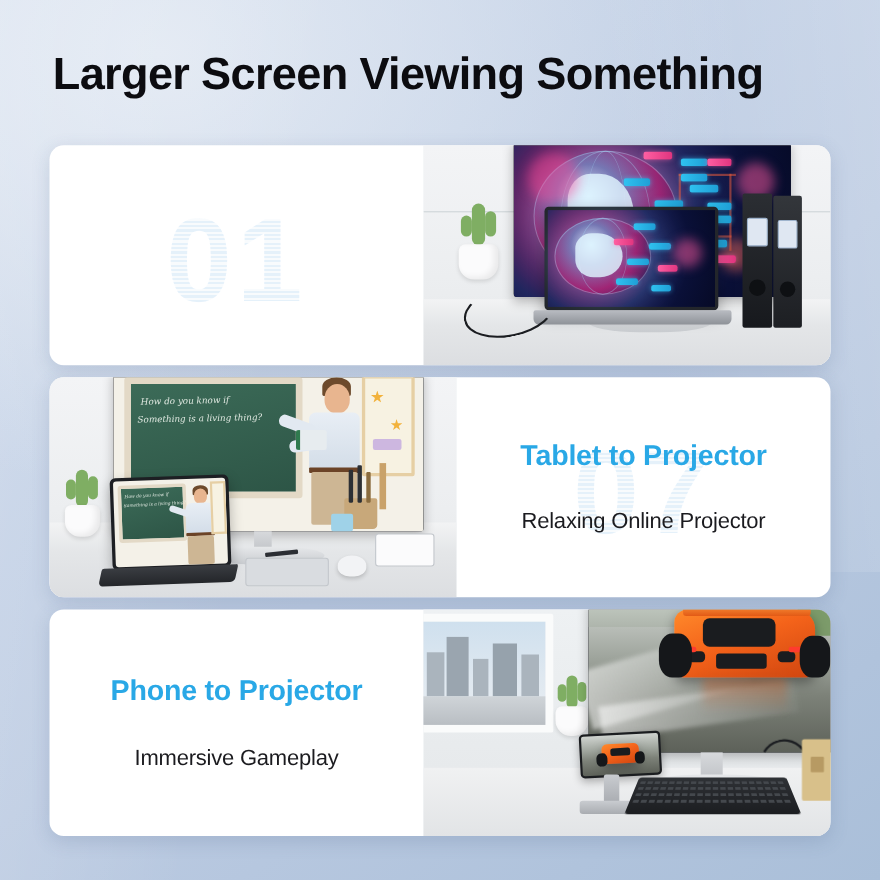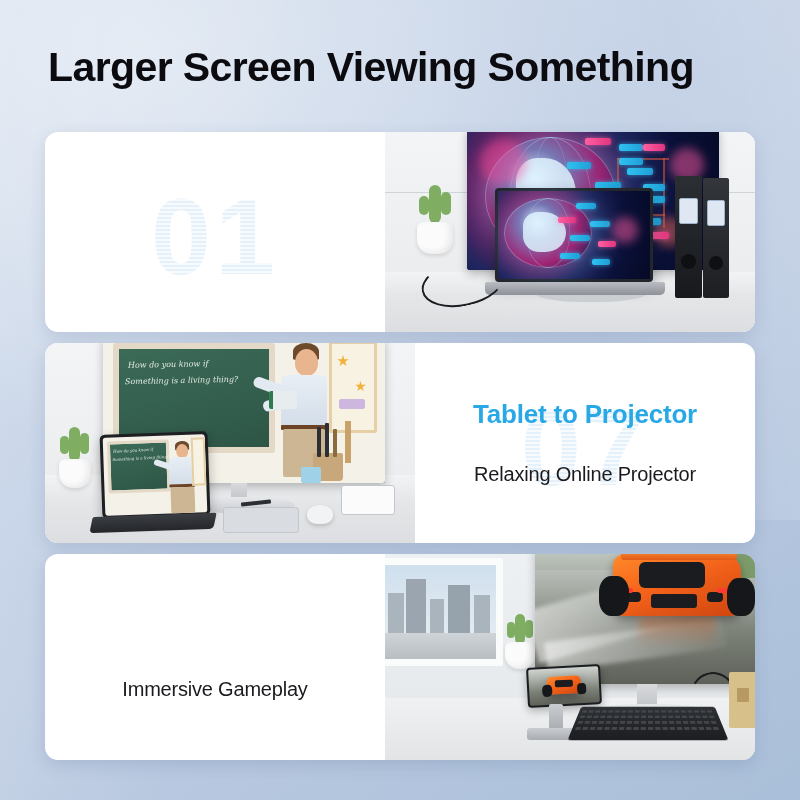--- a/index.html
+++ b/index.html
@@ -273,20 +273,21 @@
     <div class="pen" style="left:280px; top:80px; width:4px; height:34px;"></div>
     <div class="pen" style="left:288px; top:86px; width:4px; height:28px; background:#8a6c3f;"></div>
     <div style="position:absolute; left:300px; top:78px; width:6px; height:42px; background:#c9a26a;"></div>
     <div style="position:absolute; left:256px; top:124px; width:20px; height:16px; background:#9fd2e8; border-radius:2px;"></div>
     <div class="desk-pad" style="left:296px; top:142px; width:54px; height:30px; background:#fbfbfc;"></div>
   </div>
 </div>
 
 <div class="card r3">
   <div class="text-pane">
+    <div class="headline">Phone to Projector</div>
     <div class="subline">Immersive Gameplay</div>
   </div>
   <div class="photo-pane">
     <div class="wall" style="background:linear-gradient(180deg,#eef1f3 0%,#e7eaec 70%,#e0e3e6 100%)"></div>
 
     <div class="window-frame" style="left:-10px; top:4px; width:128px; height:108px;">
       <div class="sky"></div>
       <div class="bldg" style="left:6px; bottom:26px; width:16px; height:40px;"></div>
       <div class="bldg" style="left:24px; bottom:26px; width:20px; height:54px; background:#9aa5af;"></div>
       <div class="bldg" style="left:48px; bottom:26px; width:14px; height:34px;"></div>

